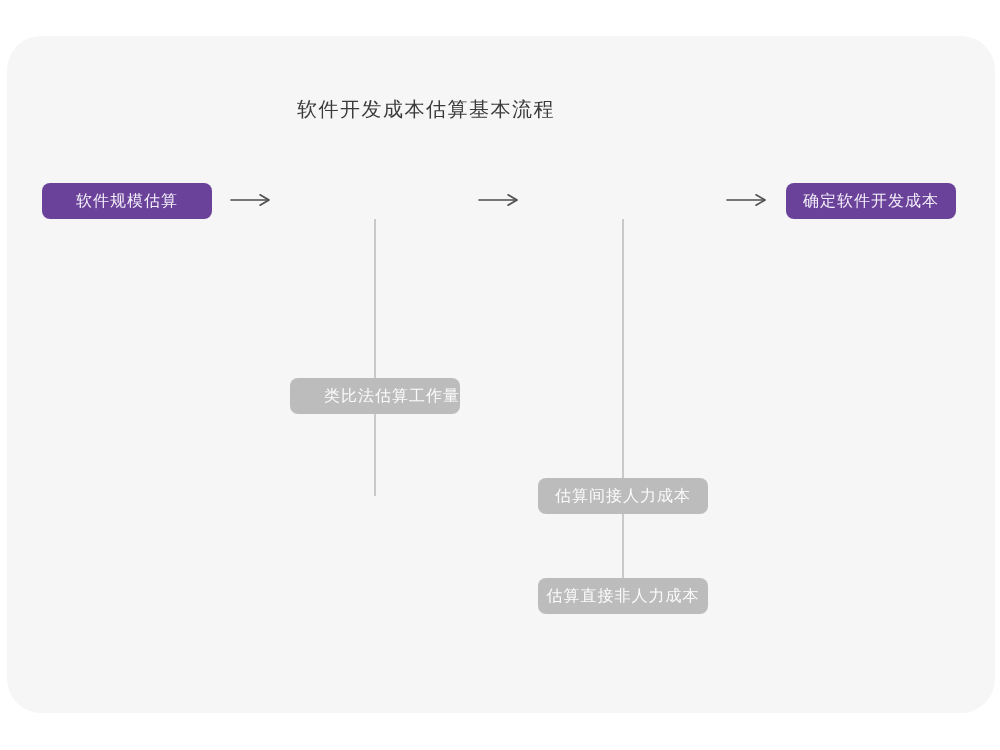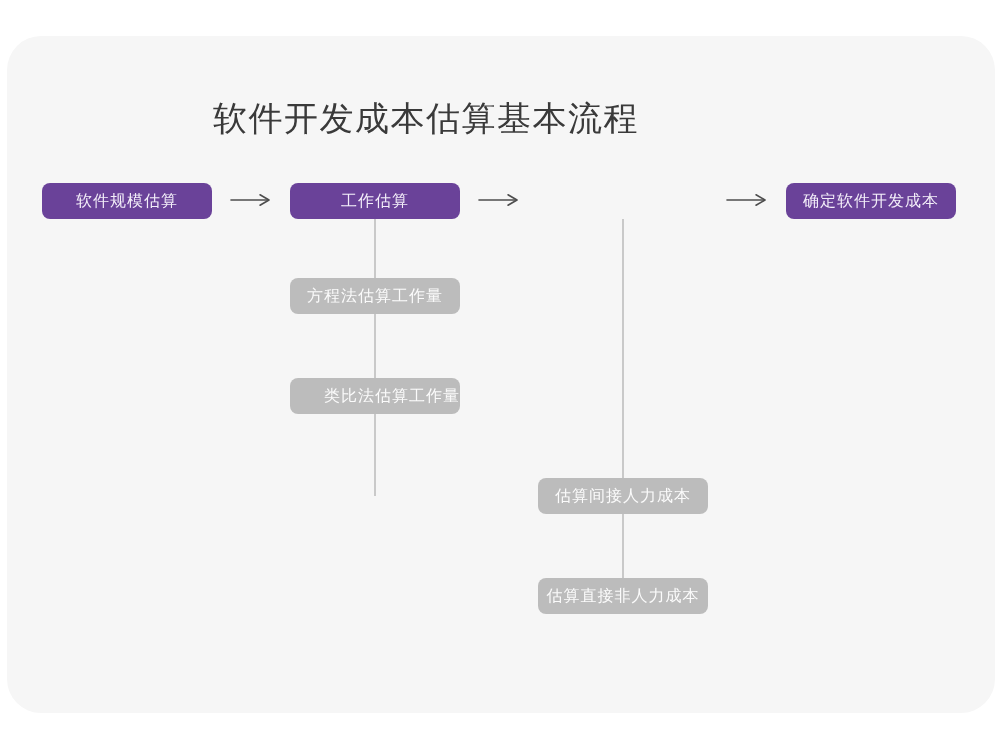--- a/index.html
+++ b/index.html
@@ -17,21 +17,21 @@
     width: 988px; height: 677px;
     background: #f6f6f6;
     border-radius: 34px;
   }
 
   .title {
     position: absolute;
     left: 0; top: 96px;
     width: 852px;
     text-align: center;
-    font-size: 34px;
+    font-size: 20px;
     font-weight: 500;
     letter-spacing: 1.5px;
     color: #3a3a3a;
   }
 
   .node {
     position: absolute;
     width: 170px; height: 36px;
     line-height: 36px;
     text-align: center;
@@ -83,34 +83,32 @@
   <div class="vline" style="left:374px; top:219px; height:277px;"></div>
   <div class="vline" style="left:622px; top:219px; height:377px;"></div>
 
   <div class="node main" style="left:42px;">软件规模估算</div>
 
   <svg class="arrow" style="left:229px;" width="44" height="14" viewBox="0 0 44 14">
     <line x1="2" y1="7" x2="39" y2="7"></line>
     <polyline points="31,1.8 40,7 31,12.2"></polyline>
   </svg>
 
-  <div class="node main" style="left:290px;">工作估算</div>
 
   <svg class="arrow" style="left:477px;" width="44" height="14" viewBox="0 0 44 14">
     <line x1="2" y1="7" x2="39" y2="7"></line>
     <polyline points="31,1.8 40,7 31,12.2"></polyline>
   </svg>
 
 
   <svg class="arrow" style="left:725px;" width="44" height="14" viewBox="0 0 44 14">
     <line x1="2" y1="7" x2="39" y2="7"></line>
     <polyline points="31,1.8 40,7 31,12.2"></polyline>
   </svg>
 
   <div class="node main" style="left:786px;">确定软件开发成本</div>
 
-  <div class="node branch" style="left:290px; top:278px;">方程法估算工作量</div>
   <div class="node branch" style="left:290px; top:378px;text-align:right;">类比法估算工作量</div>
 
   <div class="node branch" style="left:538px; top:478px;">估算间接人力成本</div>
   <div class="node branch" style="left:538px; top:578px;">估算直接非人力成本</div>
 
 </div>
 
 </body></html>

